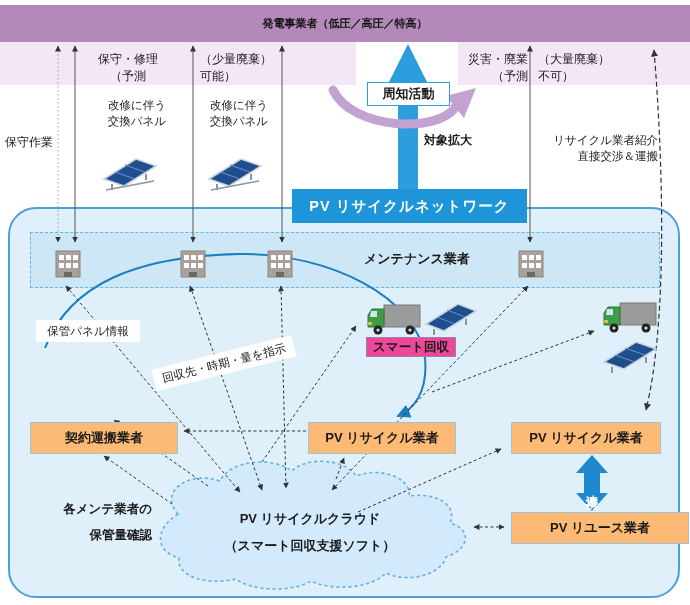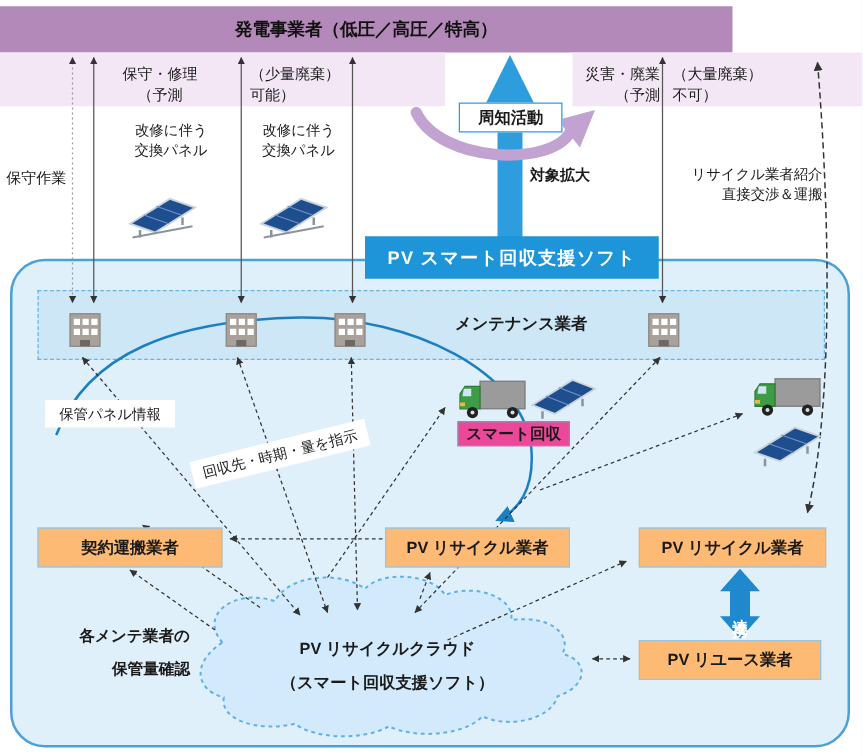--- a/index.html
+++ b/index.html
@@ -1,22 +1,22 @@
 <!DOCTYPE html>
 <html><head>
 <meta charset="utf-8">
 <style>
   html,body{margin:0;padding:0;background:#fff;}
   .stage{position:relative;width:690px;height:605px;background:#fff;overflow:hidden;
          font-family:"Liberation Sans","DejaVu Sans",sans-serif;color:#1a1a1a;}
   .abs{position:absolute;}
   .z0{z-index:0;} .z1{z-index:1;} .z2{z-index:2;}
-  .header-bar{left:0;top:5px;width:586px;height:37px;background:#b389b9;
+  .header-bar{left:0;top:5px;width:690px;height:37px;background:#b389b9;
               display:flex;align-items:center;justify-content:center;
-              font-size:14px;font-weight:bold;color:#111;}
+              font-size:11px;font-weight:bold;color:#111;}
   .band{top:42px;height:43px;background:#f3e7f6;}
   .band-left{left:0;width:356px;}
   .band-right{left:458px;width:232px;}
   .txt{font-size:12px;line-height:17px;white-space:pre;}
   .txt2{font-size:11.5px;line-height:16px;text-align:right;white-space:pre;}
   .bold{font-weight:bold;}
   .shuchi-box{left:367px;top:82px;width:81px;height:22px;background:#fff;border:1.5px solid #2d9dde;
               display:flex;align-items:center;justify-content:center;font-size:13px;font-weight:bold;}
   .network-bar{left:292px;top:189px;width:235px;height:34px;background:#1e95d8;
                display:flex;align-items:center;justify-content:center;color:#fff;
@@ -102,42 +102,42 @@
   <div class="abs z2 txt2" style="left:194px;top:97px;width:74px;"><div>改修に伴う</div><div>交換パネル</div></div>
 
   <div class="abs z2 txt2" style="left:540px;top:132px;width:118px;"><div>リサイクル業者紹介</div><div>直接交渉＆運搬</div></div>
 
   <div class="abs z2 shuchi-box">
       <span>周知活動</span>
     </div>
   <div class="abs z2 txt bold" style="left:424px;top:132px;">対象拡大</div>
 
   <div class="abs z2 network-bar">
-      <span>PV スマート回収支援ソフト</span>
+      <span>PV リサイクルネットワーク</span>
     </div>
 
   <div class="abs z2 txt bold" style="left:364px;top:250px;font-size:13px;">メンテナンス業者</div>
 
   <div class="abs z2 small-label" style="left:36px;top:320px;width:96px;height:20px;">保管パネル情報</div>
   <div class="abs z2 small-label" style="left:152px;top:352px;width:136px;height:20px;transform:rotate(-14deg);">回収先・時期・量を指示</div>
 
   <div class="abs z2 smart">
       <span>スマート回収</span>
     </div>
 
   <div class="abs z2 wbox" style="left:30px;top:422px;width:148px;">
       <span>契約運搬業者</span>
     </div>
   <div class="abs z2 wbox" style="left:308px;top:422px;width:148px;">
       <span>PV リサイクル業者</span>
     </div>
   <div class="abs z2 wbox" style="left:511px;top:422px;width:150px;">
       <span>PV リサイクル業者</span>
     </div>
-  <div class="abs z2 wbox" style="left:511px;top:512px;width:146px;">
+  <div class="abs z2 wbox" style="left:511px;top:512px;width:178px;">
       <span>PV リユース業者</span>
     </div>
 
   <div class="abs z2 renkei-txt">連携</div>
 
   <div class="abs z2 txt2 bold" style="left:42px;top:496px;width:110px;line-height:26px;font-size:12.5px;"><div>各メンテ業者の</div><div>保管量確認</div></div>
 
   <div class="abs z2 cloud-txt"><div>PV リサイクルクラウド</div><div>（スマート回収支援ソフト）</div></div>
 
   <svg class="abs z2" style="left:54px;top:247px;" width="28" height="32">

